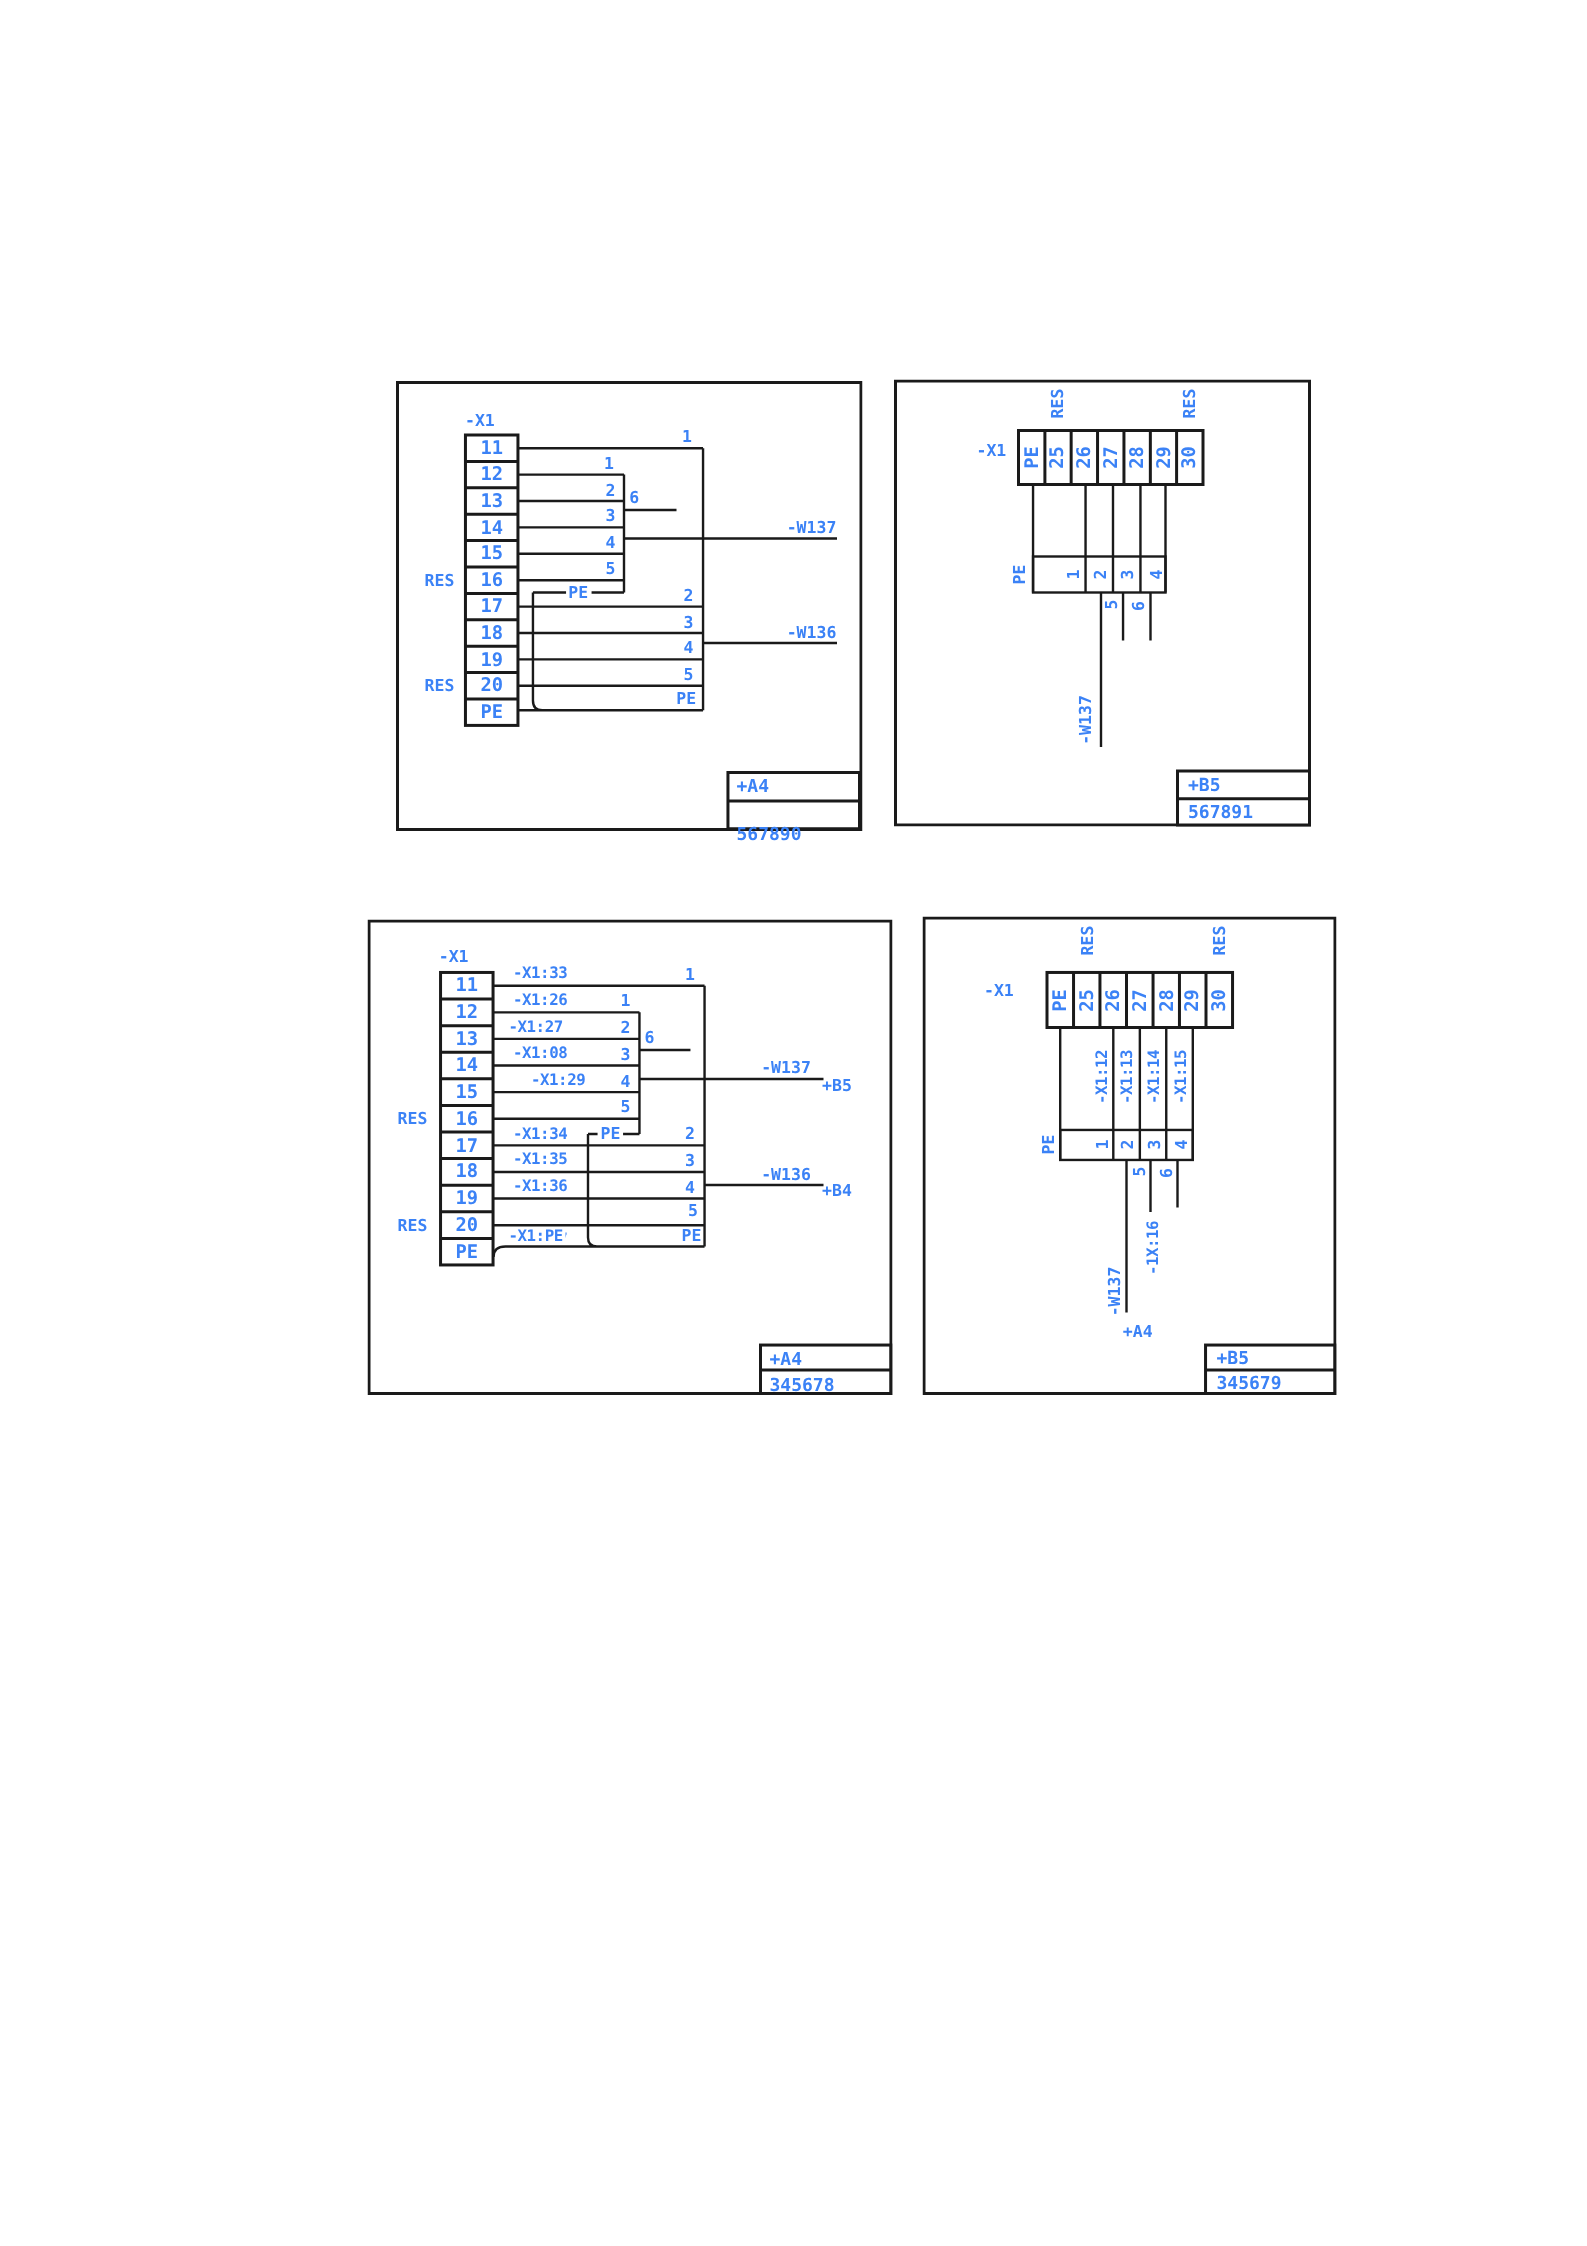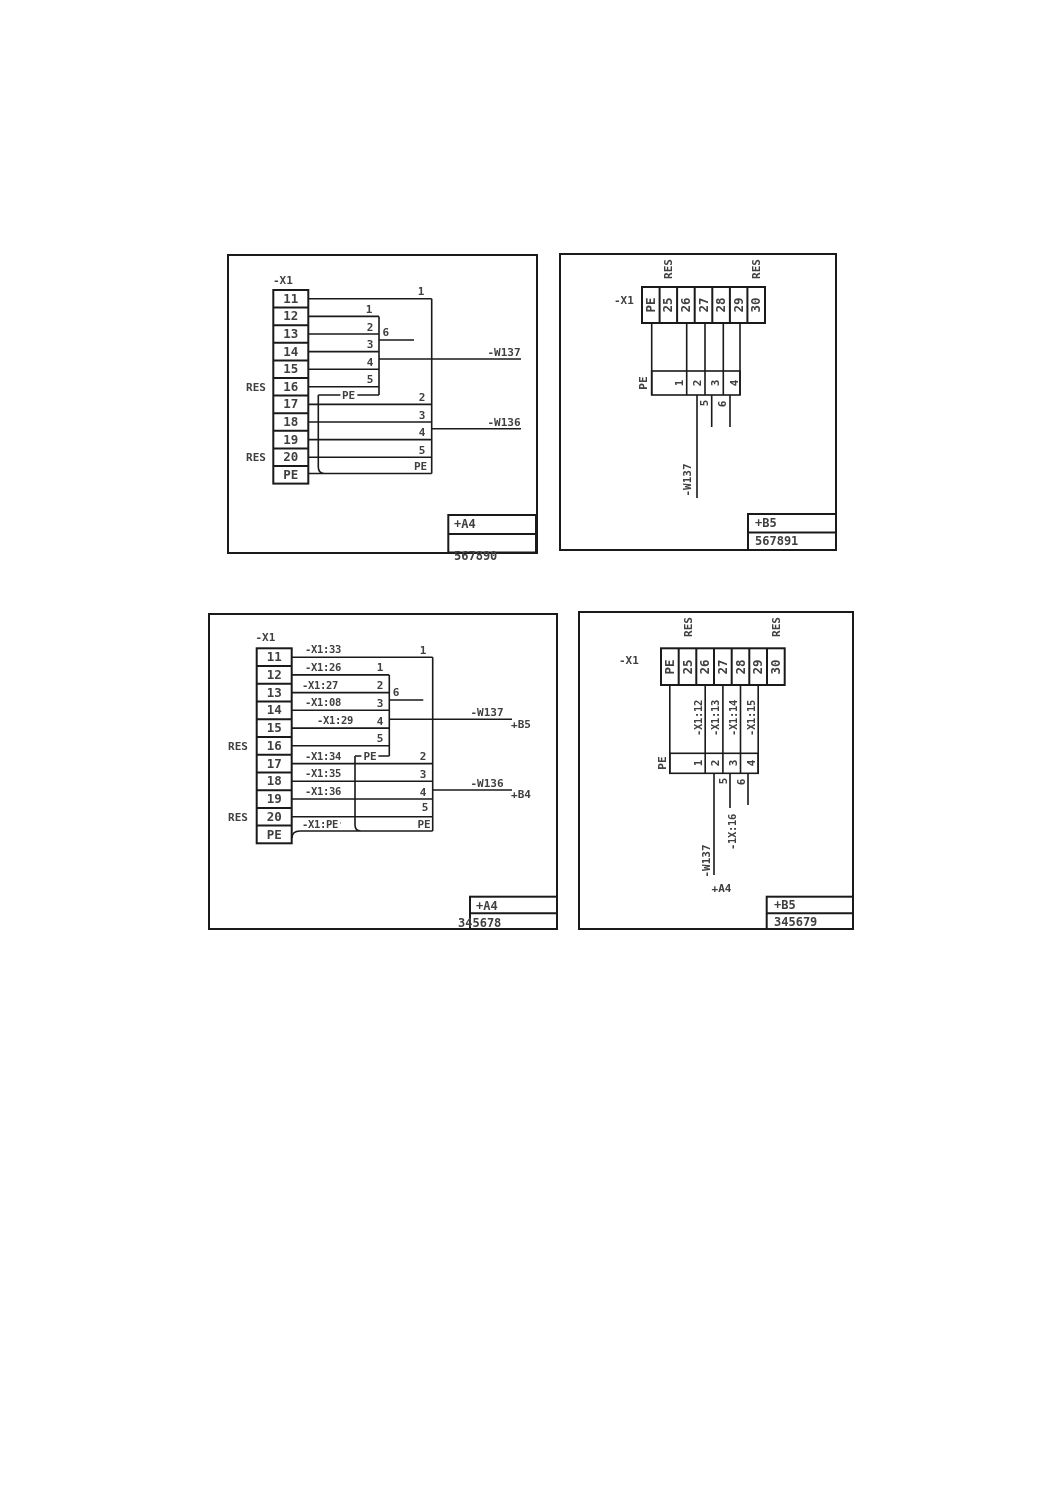--- a/index.html
+++ b/index.html
@@ -1,17 +1,17 @@
 <!DOCTYPE html>
 <html><head>
 <meta charset="utf-8">
 <style>
   html,body{margin:0;padding:0;background:#fff;}
   .sheet{position:relative;width:870px;height:1497px;background:#ffffff;overflow:hidden;
-         font-family:"DejaVu Sans Mono","Liberation Mono",monospace;color:#404040;}
+         font-family:"DejaVu Sans Mono","Liberation Mono",monospace;color:#3b82f6;margin-left:37px;}
   .panel{position:absolute;}
   .panel svg{position:absolute;left:0;top:0;}
   .lbl{position:absolute;white-space:nowrap;font-size:11px;line-height:1;font-weight:700;}
   .c{position:absolute;transform:translate(-50%,-50%);white-space:nowrap;font-size:11px;line-height:1;font-weight:700;}
   .v{position:absolute;transform:translate(-50%,-50%) rotate(-90deg);white-space:nowrap;font-size:11px;line-height:1;font-weight:700;}
   .pin{font-size:12.5px;}
   .sm{font-size:10.5px;letter-spacing:-0.3px;}
   .fs12{font-size:12px;}
   .bg{background:#fff;padding:0 2px;}
   path,rect{stroke:#1a1a1a;fill:none;}
@@ -149,21 +149,21 @@
     <span class="c" style="left:215px;top:143.1px">2</span>
     <span class="c" style="left:215px;top:160.8px">3</span>
     <span class="c" style="left:215px;top:178.5px">4</span>
     <span class="c" style="left:217px;top:194px">5</span>
     <span class="c" style="left:216px;top:210.5px">PE</span>
     <span class="c" style="left:279px;top:99px">-W137</span>
     <span class="c" style="left:313px;top:110.5px">+B5</span>
     <span class="c" style="left:279px;top:170px">-W136</span>
     <span class="c" style="left:313px;top:181px">+B4</span>
     <span class="lbl fs12" style="left:268px;top:286.5px">+A4</span>
-    <span class="lbl fs12" style="left:250px;top:303.5px">345678</span>
+    <span class="lbl fs12" style="left:268px;top:303.5px">345678</span>
   </section>
 
   <section class="panel" style="left:578px;top:611px;width:276px;height:319px">
     <svg width="276" height="319" viewBox="0 0 276 319">
       <rect class="b" x="1" y="1" width="274" height="317"></rect>
       <rect class="b" x="83" y="37.3" width="123.7" height="36.7"></rect>
       <path class="b" d="M100.7 37.3V74M118.3 37.3V74M136 37.3V74M153.7 37.3V74M171.3 37.3V74M189 37.3V74"></path>
       <path class="w" d="M91.8 74V162.3 M127.2 74V162.3 M144.9 74V162.3 M162.5 74V162.3 M180.2 74V162.3
            M136 162.3V264 M152 162.3V197 M170 162.3V194"></path>
       <rect class="w" x="91.8" y="142.3" width="88.4" height="20"></rect>

